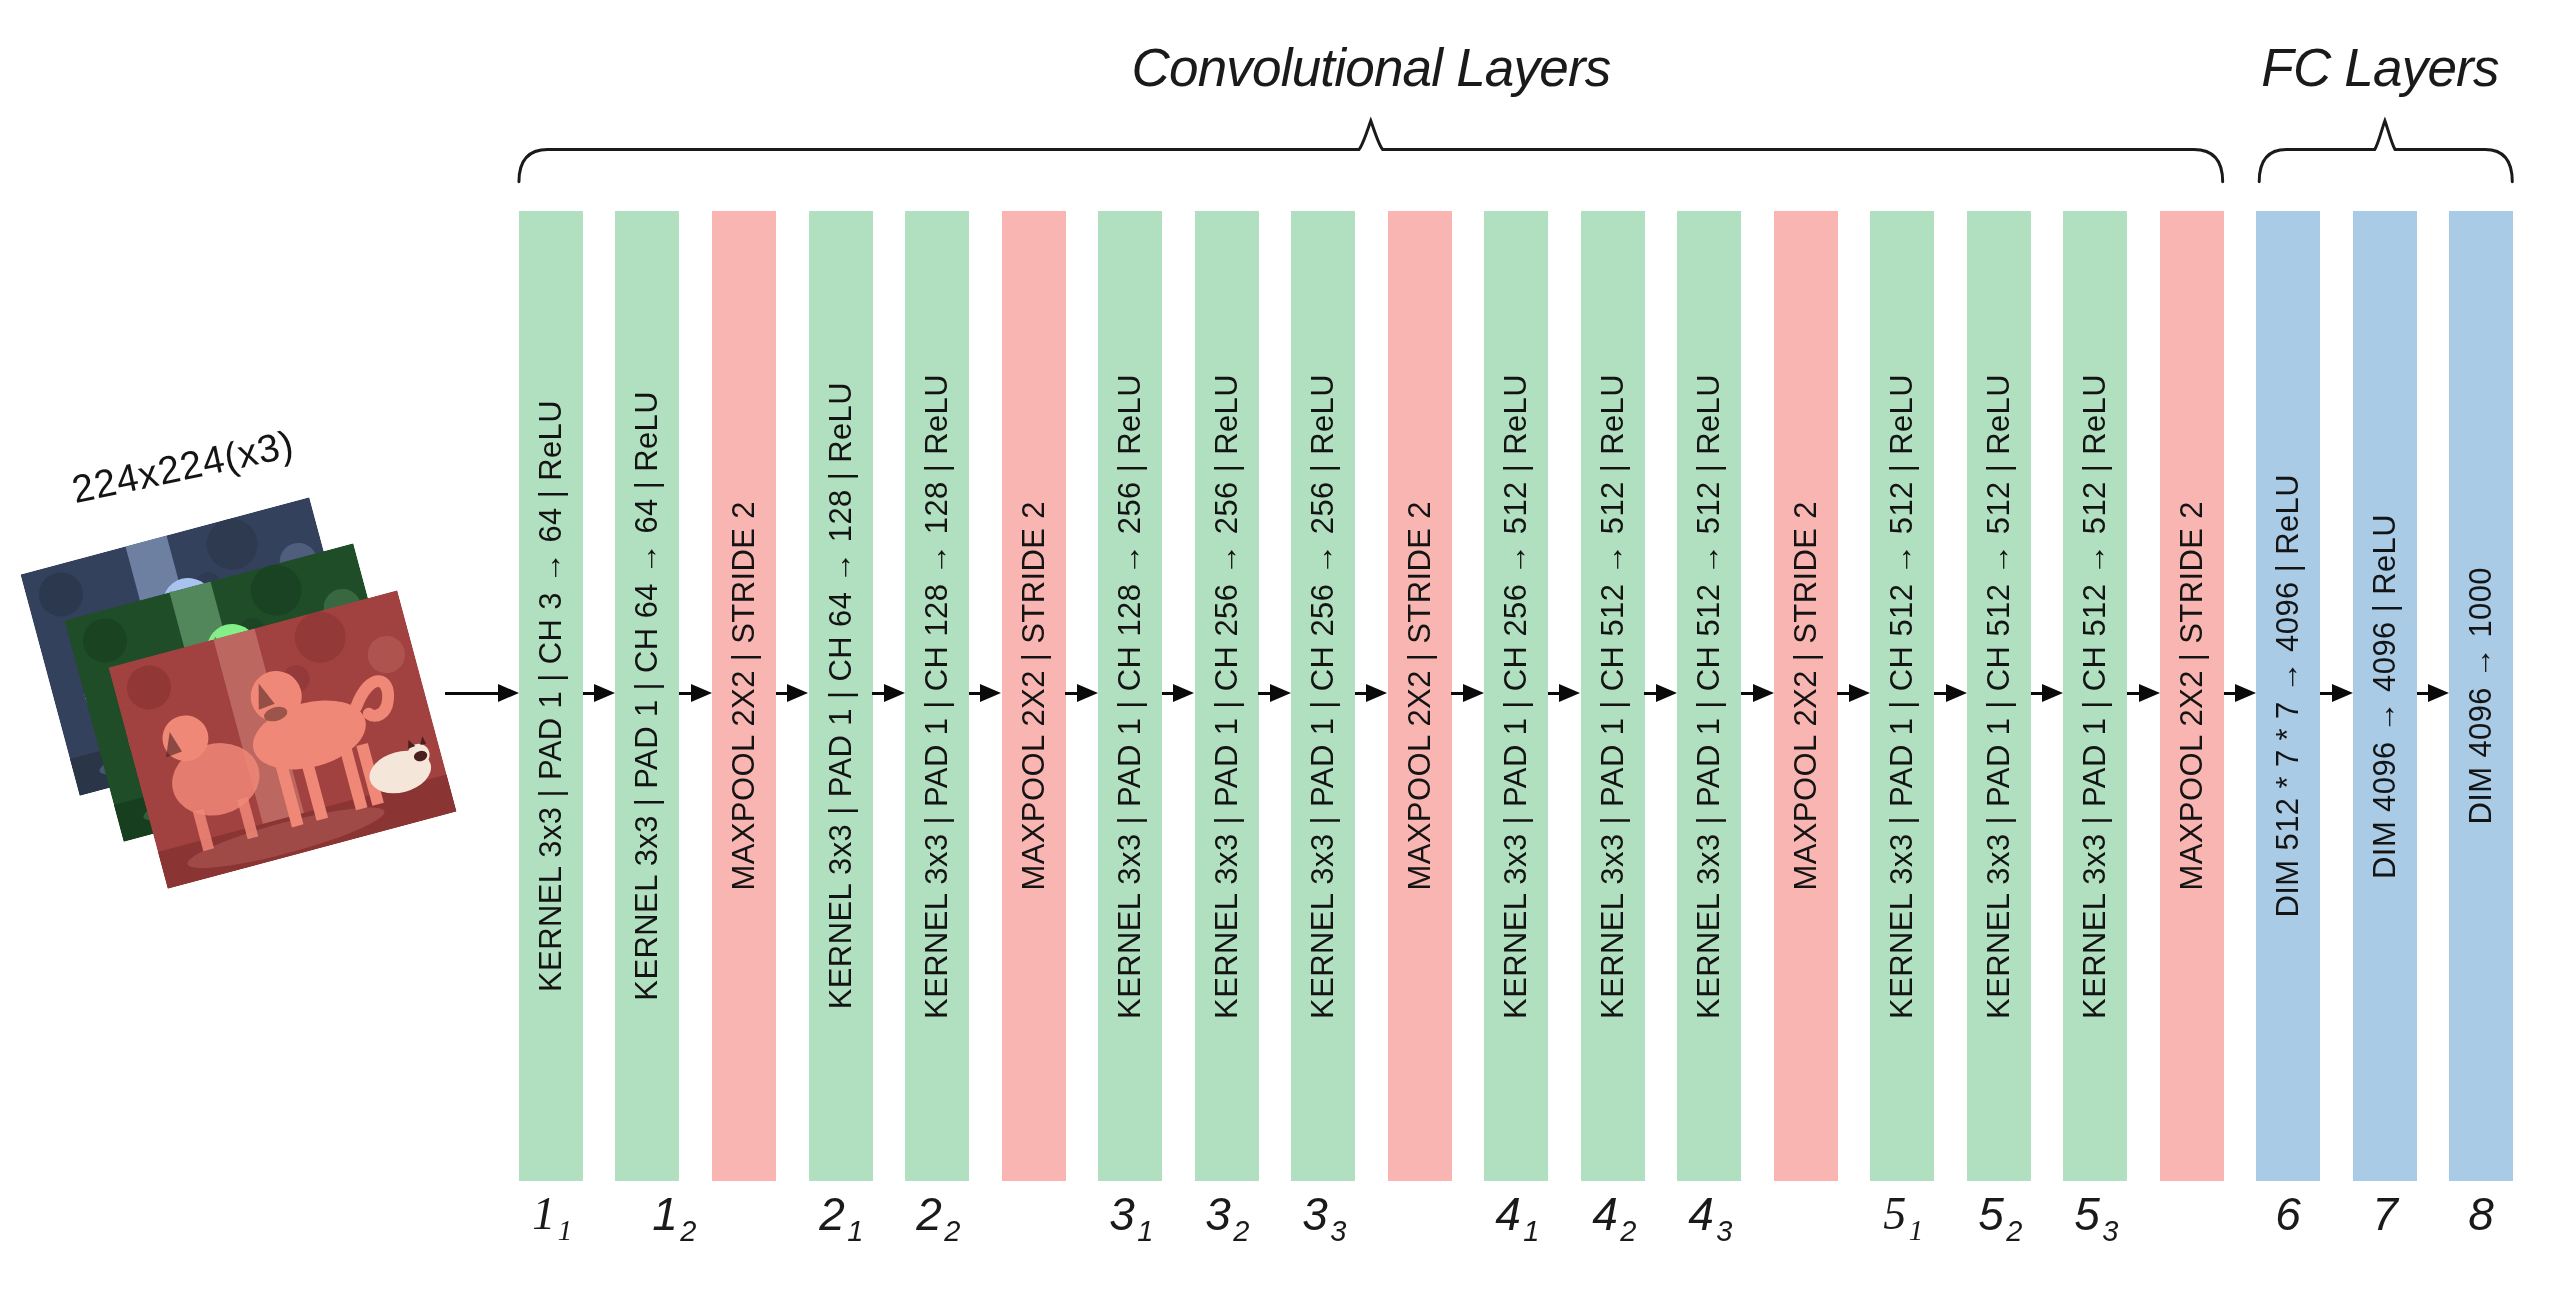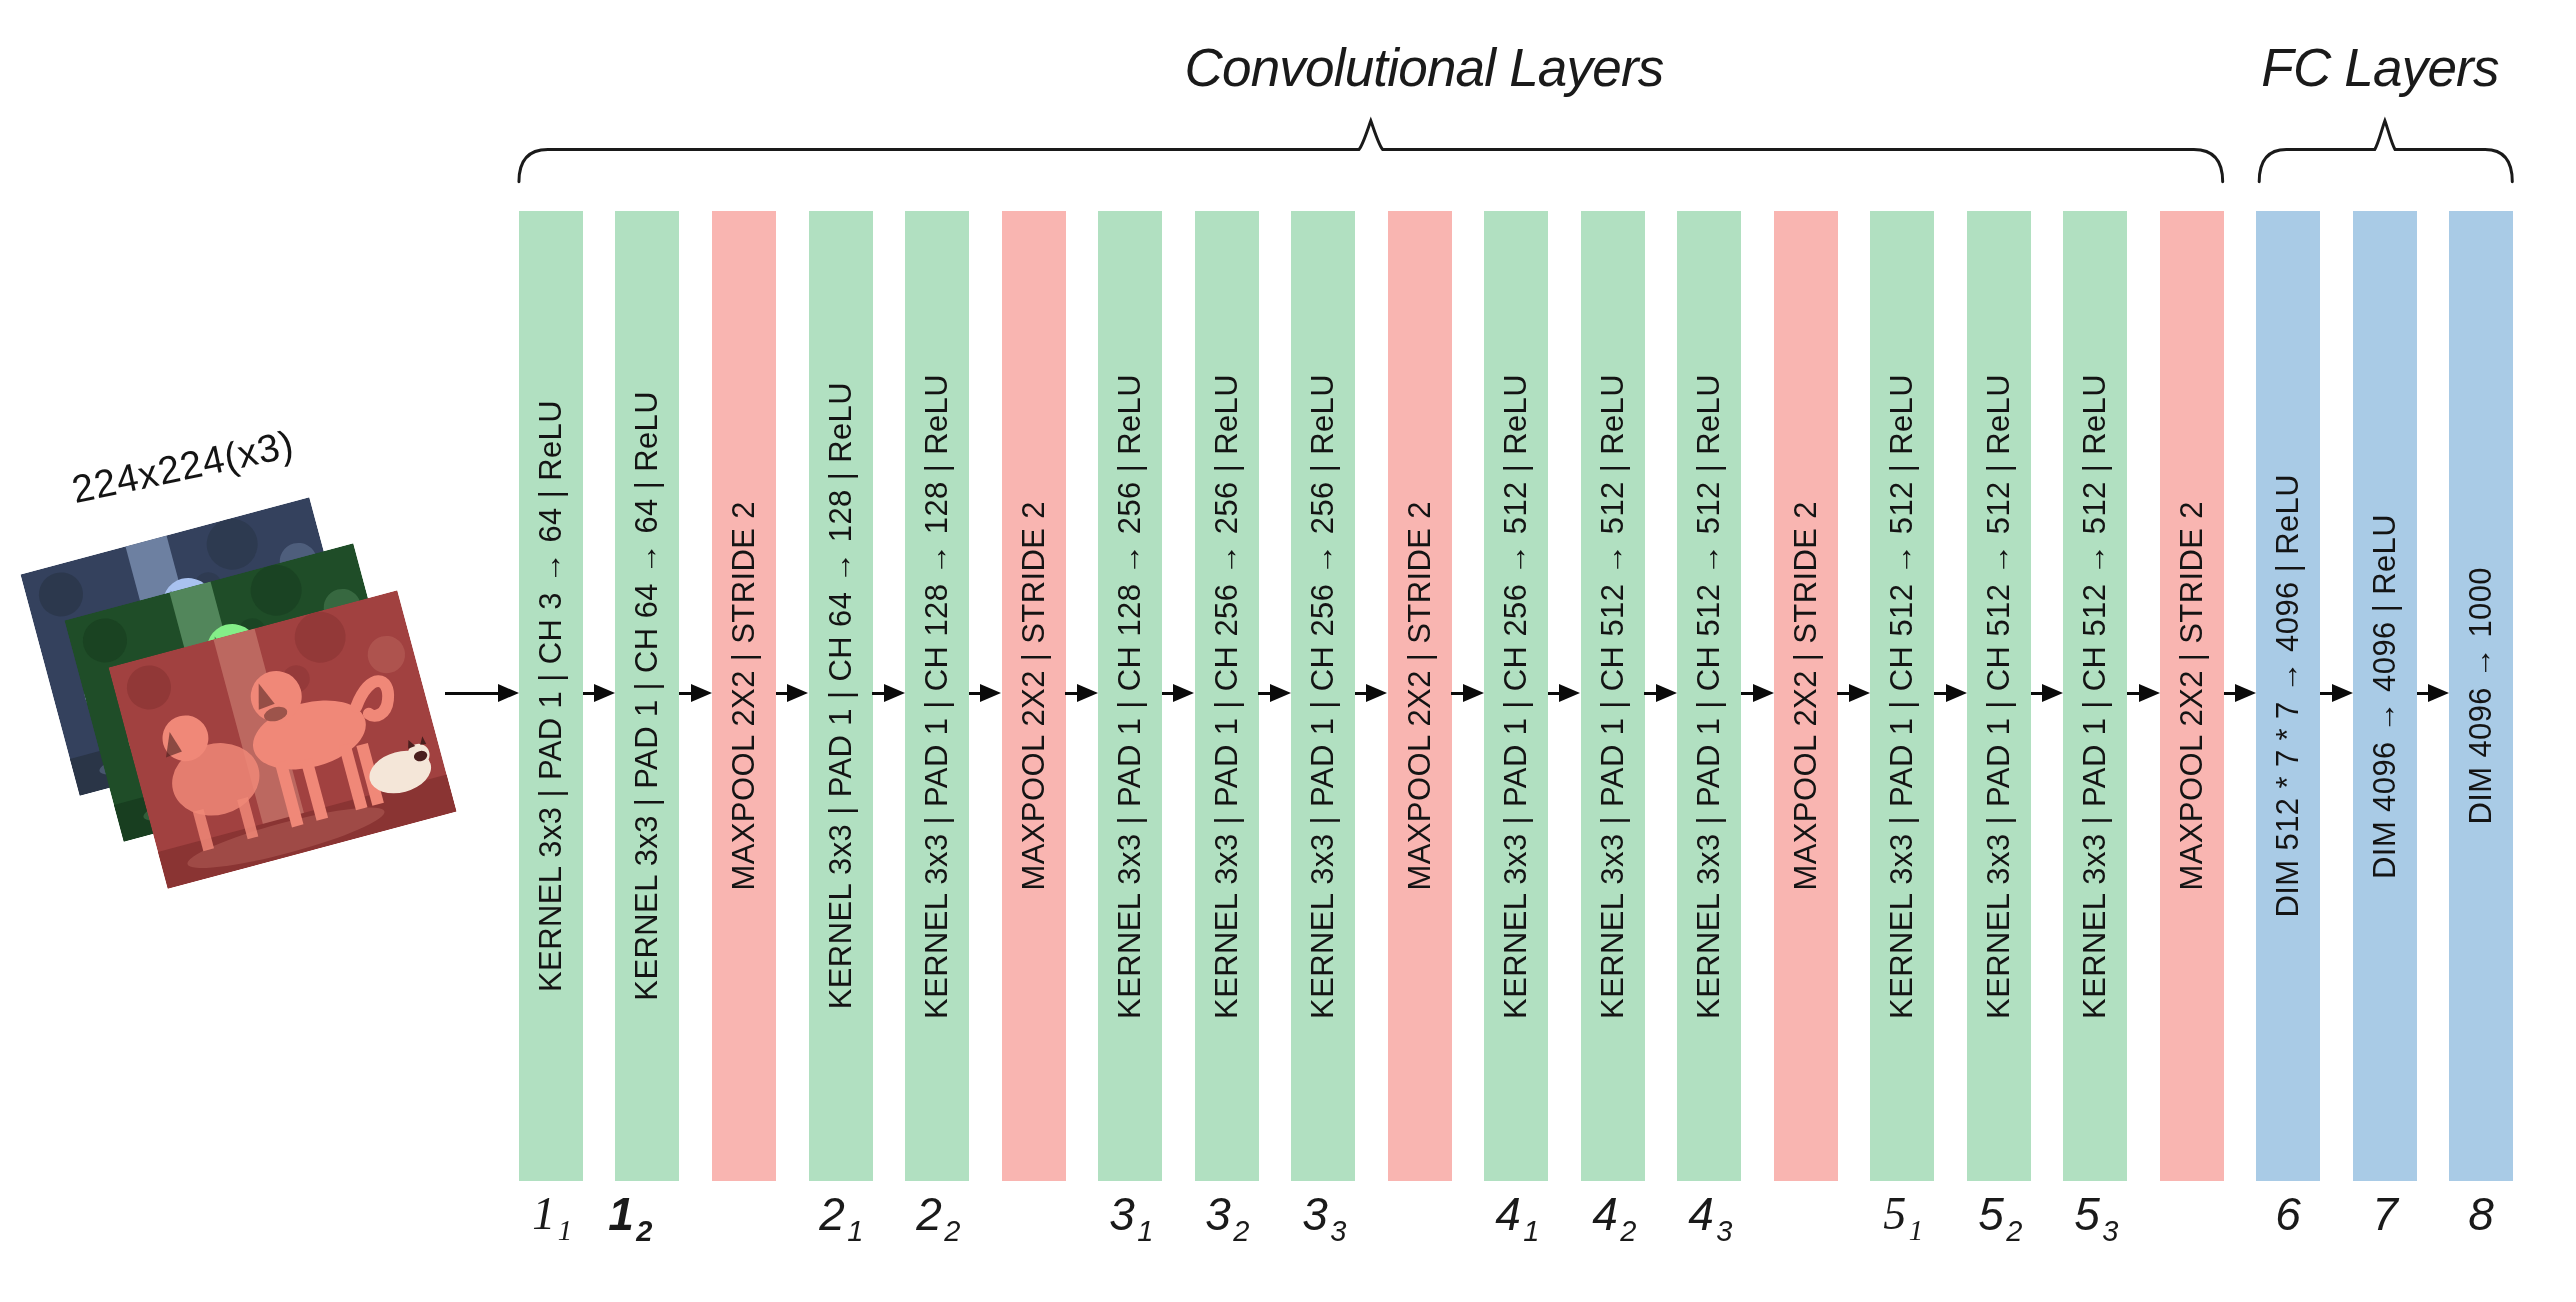--- a/index.html
+++ b/index.html
@@ -48,21 +48,21 @@
   .photo svg{display:block;width:100%;height:100%;}
   #input-label{
     position:absolute;left:183px;top:467px;
     transform:translate(-50%,-50%) rotate(-12deg);
     font-size:39px;color:#141414;white-space:nowrap;letter-spacing:0.8px;
   }
 </style>
 </head>
 <body>
 
-<div class="section-title" style="left:1424px">Convolutional Layers</div>
+<div class="section-title" style="left:1371px">Convolutional Layers</div>
 <div class="section-title" style="left:2380px">FC Layers</div>
 
 <svg id="braces" width="2576" height="221" viewBox="0 0 3033 260">
   <path d="M 611,214 Q 611,176 645,176 L 1600,176 C 1605,170 1611,150 1614,142 C 1617,150 1623,170 1628,176 L 2583,176 Q 2617,176 2617,214"></path>
   <path d="M 2660,214 Q 2660,176 2692,176 L 2796,176 C 2800,170 2805,150 2808,142 C 2811,150 2816,170 2820,176 L 2926,176 Q 2958,176 2958,214"></path>
 </svg>
 
 <div id="input-stack">
     <div class="photo" style="left: 45px; top: 532px; z-index: 1;">
       <svg viewBox="0 0 352 270" preserveAspectRatio="none">
@@ -167,21 +167,21 @@
       <span class="bar-text">KERNEL 3x3 | PAD 1 | CH 3 → 64 | ReLU</span>
     </div>
     <div class="arrow-shaft" style="left: 583px; top: 692px; width: 13.3px;"></div>
     <div class="arrow-head" style="left: 594px; top: 684px;"></div>
     <div class="idx-label" style="left: 551px; font-family: Liberation Serif, serif;"><span>1</span><span class="sub">1</span></div>
     <div class="bar" style="left: 615px; background: rgb(177, 224, 193);">
       <span class="bar-text">KERNEL 3x3 | PAD 1 | CH 64 → 64 | ReLU</span>
     </div>
     <div class="arrow-shaft" style="left: 679px; top: 692px; width: 13.3px;"></div>
     <div class="arrow-head" style="left: 691px; top: 684px;"></div>
-    <div class="idx-label" style="left: 629px; font-weight: bold;"><span>1</span><span class="sub">2</span></div>
+    <div class="idx-label" style="left: 673px;"><span>1</span><span class="sub">2</span></div>
     <div class="bar" style="left: 712px; background: rgb(249, 181, 177);">
       <span class="bar-text">MAXPOOL 2X2 | STRIDE 2</span>
     </div>
     <div class="arrow-shaft" style="left: 776px; top: 692px; width: 13.3px;"></div>
     <div class="arrow-head" style="left: 787px; top: 684px;"></div>
     <div class="bar" style="left: 809px; background: rgb(177, 224, 193);">
       <span class="bar-text">KERNEL 3x3 | PAD 1 | CH 64 → 128 | ReLU</span>
     </div>
     <div class="arrow-shaft" style="left: 872px; top: 692px; width: 13.3px;"></div>
     <div class="arrow-head" style="left: 884px; top: 684px;"></div>

